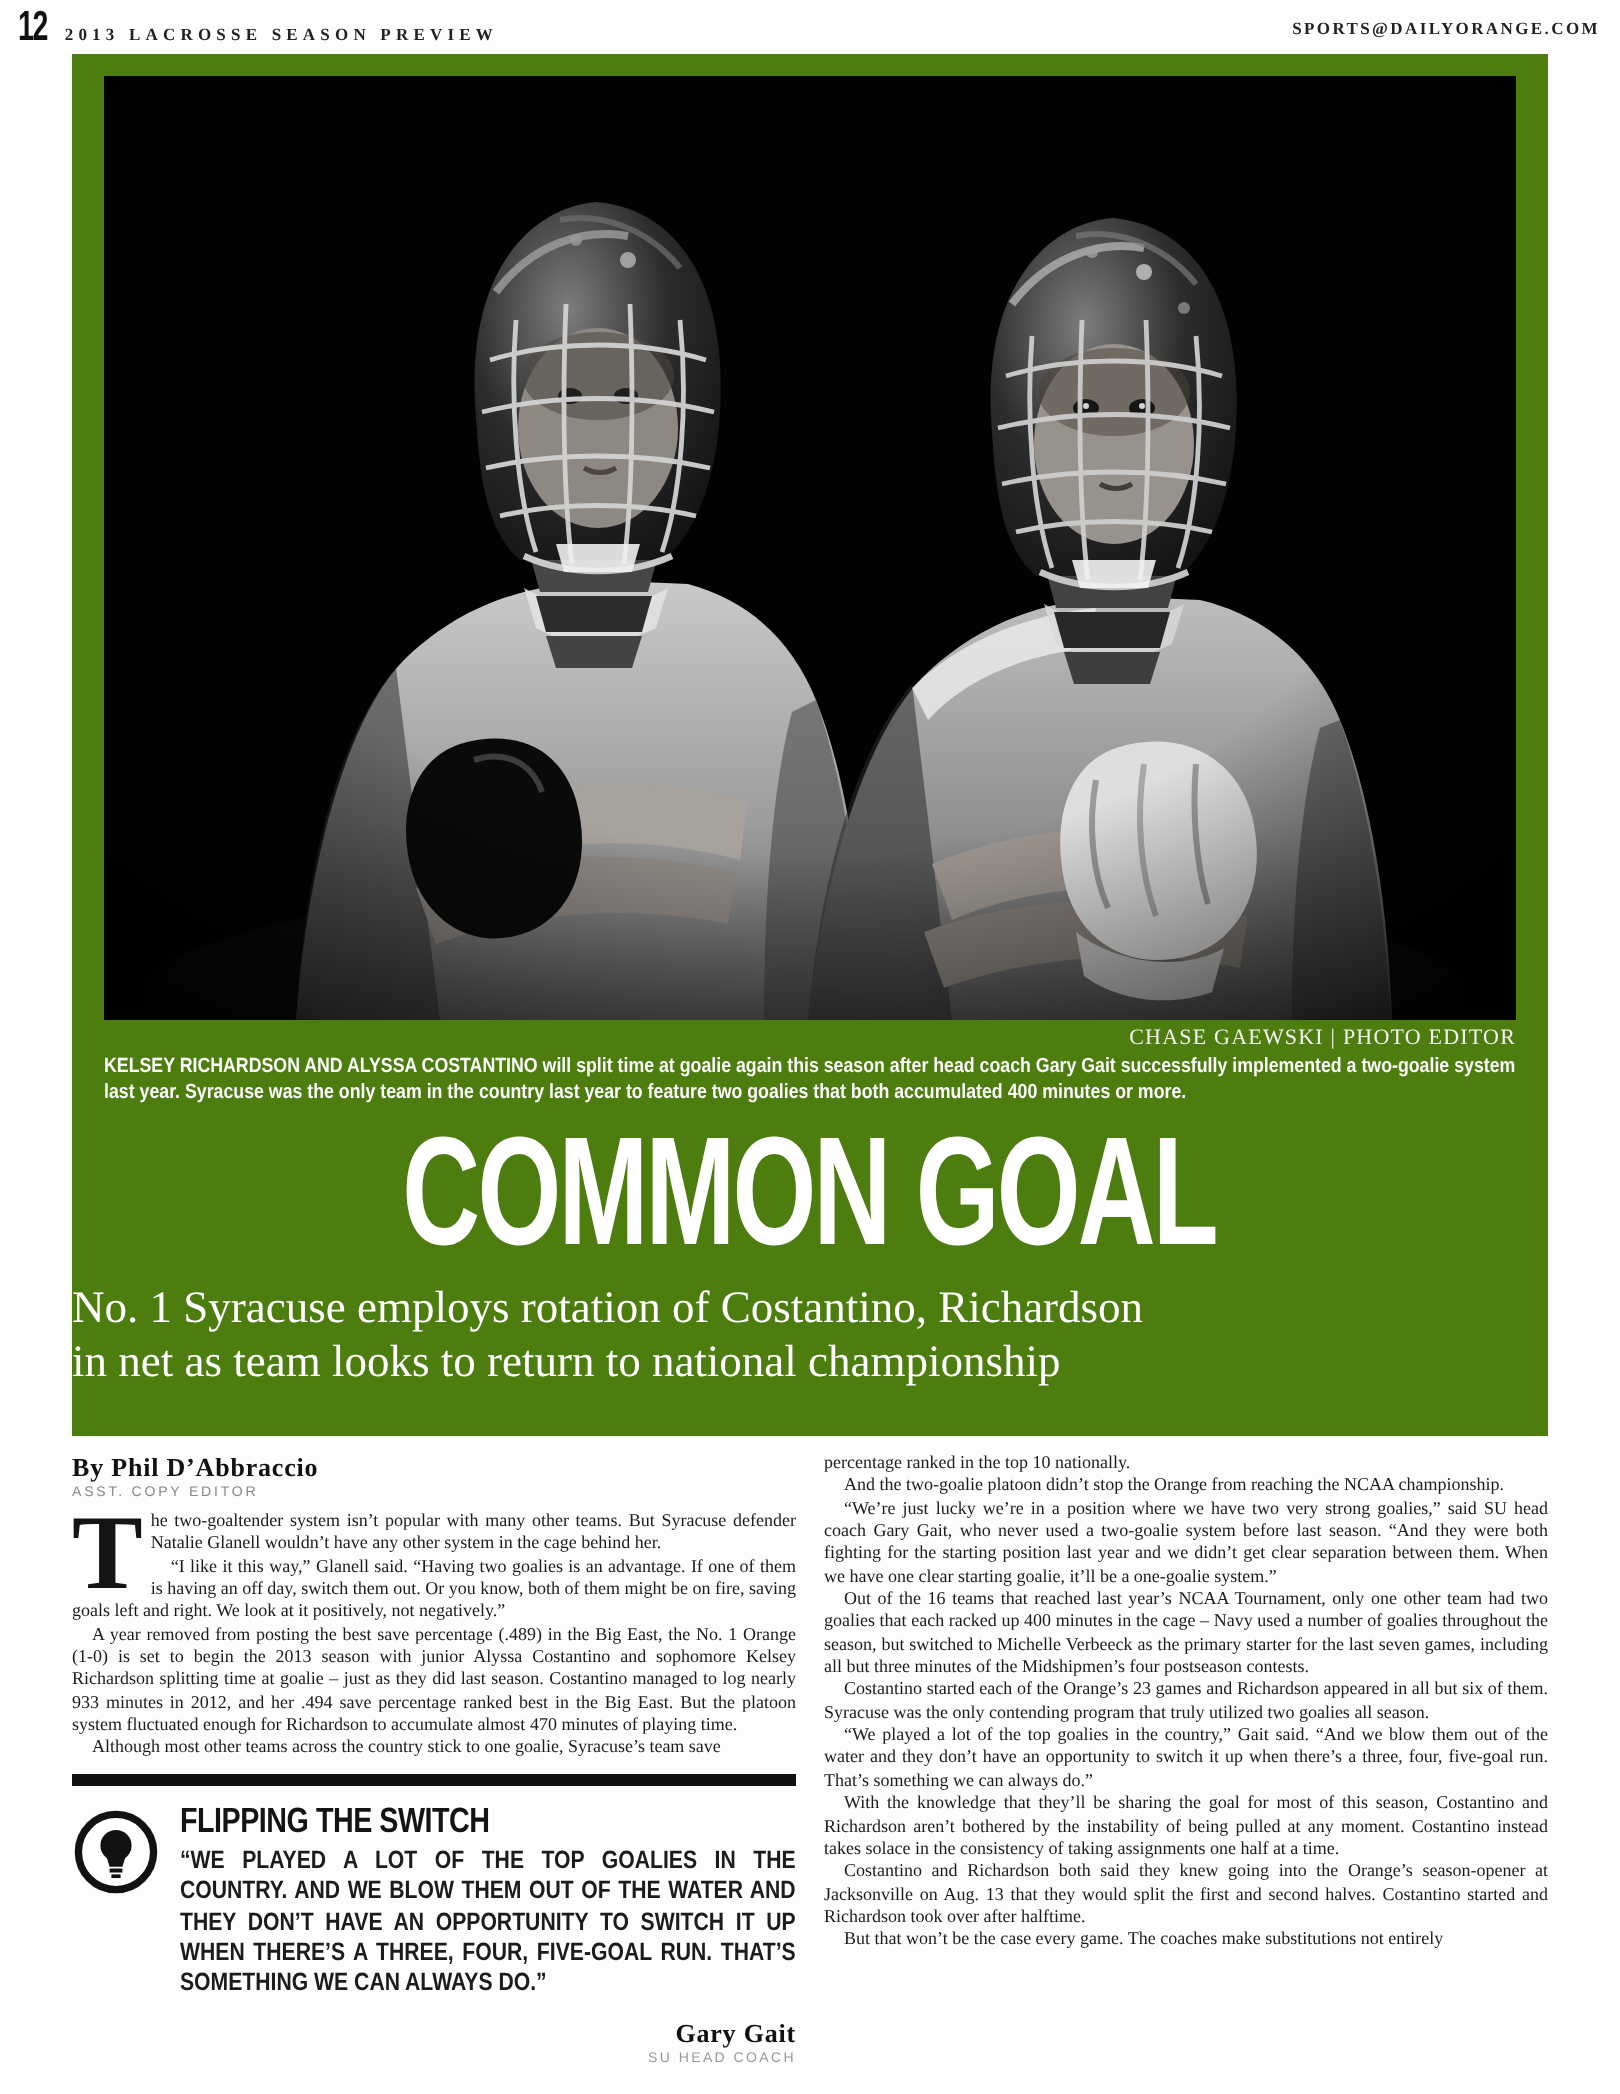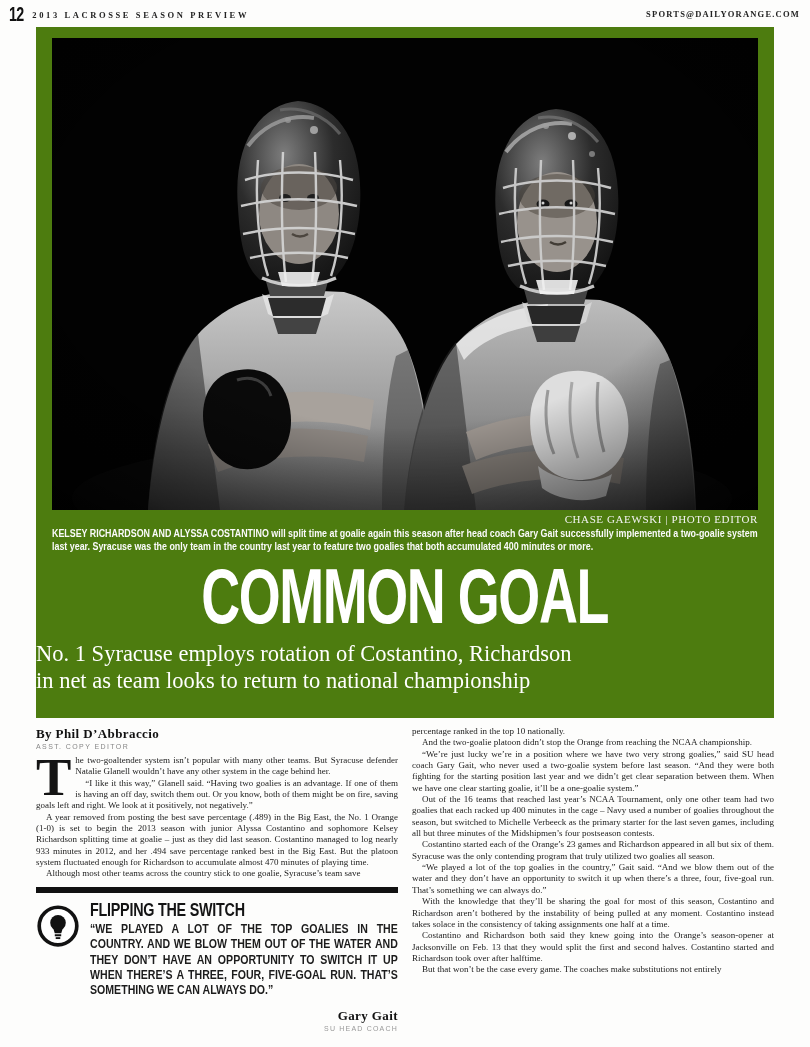--- a/index.html
+++ b/index.html
@@ -1,21 +1,21 @@
 <!DOCTYPE html>
 <html><head>
 <meta charset="utf-8">
 <style>
   html,body{margin:0;padding:0;background:#e8e8e8;}
   .sheet{position:relative;width:810px;height:1047px;background:#fdfdfc;margin:0 auto;overflow:hidden;
          font-family:"Liberation Serif",serif;color:#1b1b1b;}
 
   
   .masthead{position:absolute;top:4px;left:9px;right:10px;height:22px;}
-  .mast-left{position:absolute;left:0;top:0;display:flex;align-items:flex-start;}
+  .mast-left{position:absolute;left:0;top:0;display:flex;align-items:center;}
   .page-num{display:inline-block;font-family:"Liberation Sans",sans-serif;font-weight:bold;
             font-size:21px;line-height:19px;transform:scaleX(.68);transform-origin:left top;letter-spacing:-1px;color:#111;}
   .section-title{font-size:8.5px;letter-spacing:2.6px;margin-left:2px;margin-top:6px;color:#222;font-weight:bold;}
   .mast-right{position:absolute;right:0;top:5px;font-size:8.5px;letter-spacing:1.2px;font-weight:bold;color:#222;}
 
   
   .feature{position:absolute;left:36px;top:27px;width:738px;height:691px;background:#4d7c0f;}
   .photo{position:absolute;left:16px;top:11px;width:706px;height:472px;background:#000;}
   .photo svg{display:block;width:706px;height:472px;}
   .credit{position:absolute;top:486px;right:16px;color:#f3f3f3;font-size:11px;letter-spacing:.6px;font-family:"Liberation Serif",serif;}
@@ -258,18 +258,18 @@
     </div>
 
     <div class="col col-right body-text">
       <p>percentage ranked in the top 10 nationally.</p>
       <p class="indent">And the two-goalie platoon didn’t stop the Orange from reaching the NCAA championship.</p>
       <p class="indent">“We’re just lucky we’re in a position where we have two very strong goalies,” said SU head coach Gary Gait, who never used a two-goalie system before last season. “And they were both fighting for the starting position last year and we didn’t get clear separation between them. When we have one clear starting goalie, it’ll be a one-goalie system.”</p>
       <p class="indent">Out of the 16 teams that reached last year’s NCAA Tournament, only one other team had two goalies that each racked up 400 minutes in the cage – Navy used a number of goalies throughout the season, but switched to Michelle Verbeeck as the primary starter for the last seven games, including all but three minutes of the Midshipmen’s four postseason contests.</p>
       <p class="indent">Costantino started each of the Orange’s 23 games and Richardson appeared in all but six of them. Syracuse was the only contending program that truly utilized two goalies all season.</p>
       <p class="indent">“We played a lot of the top goalies in the country,” Gait said. “And we blow them out of the water and they don’t have an opportunity to switch it up when there’s a three, four, five-goal run. That’s something we can always do.”</p>
       <p class="indent">With the knowledge that they’ll be sharing the goal for most of this season, Costantino and Richardson aren’t bothered by the instability of being pulled at any moment. Costantino instead takes solace in the consistency of taking assignments one half at a time.</p>
-      <p class="indent">Costantino and Richardson both said they knew going into the Orange’s season-opener at Jacksonville on Feb. 13 that they would split the first and second halves. Costantino started and Richardson took over after halftime.</p>
+      <p class="indent">Costantino and Richardson both said they knew going into the Orange’s season-opener at Jacksonville on Aug. 13 that they would split the first and second halves. Costantino started and Richardson took over after halftime.</p>
       <p class="indent">But that won’t be the case every game. The coaches make substitutions not entirely</p>
     </div>
 
   </section>
 </div>
 
 </body></html>

